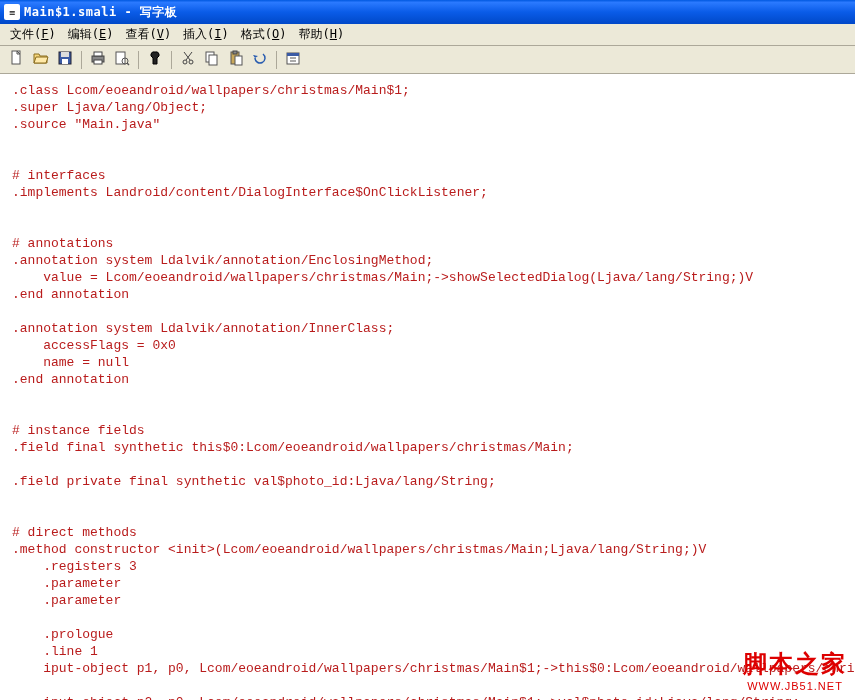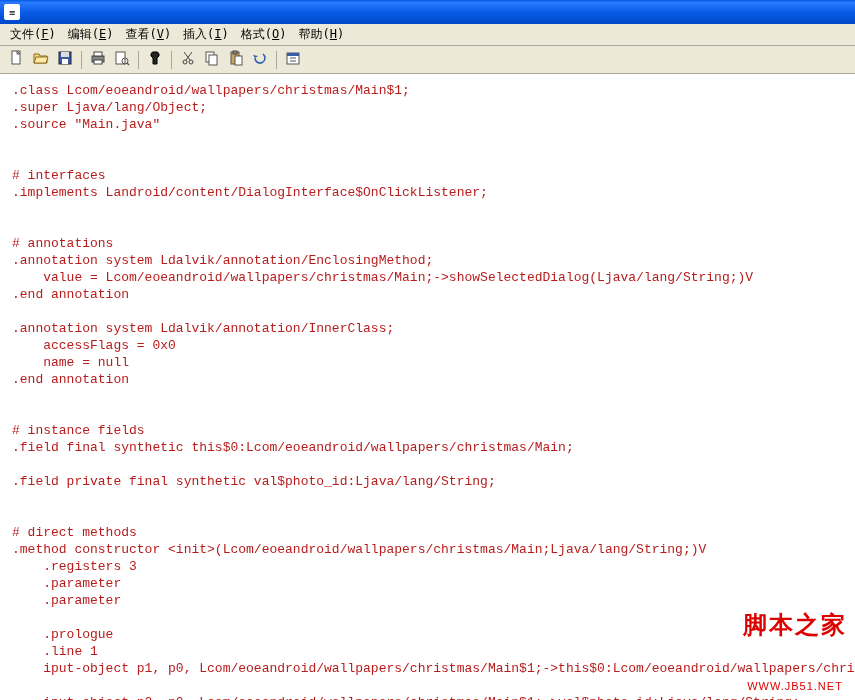--- a/index.html
+++ b/index.html
@@ -9,28 +9,29 @@
 .titlebar-text { font-weight: bold; letter-spacing: 0.5px; }
 .menubar { background: #ece9d8; height: 22px; display: flex; align-items: center; padding: 0 4px; border-bottom: 1px solid #aca899; }
 .menu-item { padding: 12px 6px; cursor: default; }
 .menu-underline { text-decoration: underline; }
 .toolbar { background: #ece9d8; height: 28px; display: flex; align-items: center; padding: 0 6px; border-bottom: 1px solid #aca899; gap: 2px; }
 .tool-btn { width: 22px; height: 22px; display: flex; align-items: center; justify-content: center; cursor: default; border: 1px solid transparent; }
 .tool-sep { width: 1px; height: 18px; background: #aca899; margin: 0 3px; }
 .content { padding: 8px 12px; font-family: "Courier New", "SimSun", monospace; font-size: 13px; line-height: 17px; white-space: pre; color: #b91c1c; overflow: auto; height: calc(100% - 74px); }
 .watermark { position: absolute; right: 8px; bottom: 8px; text-align: center; pointer-events: none; }
 .watermark-main { font-size: 24px; color: #d00; font-weight: bold; font-family: "SimHei", sans-serif; letter-spacing: 2px; }
-.watermark-sub { font-size: 11px; color: #d00; font-family: Arial; letter-spacing: 1px; margin-top: 39px; }
+.watermark-sub { font-size: 11px; color: #d00; font-family: Arial; letter-spacing: 1px; }
 svg { width: 16px; height: 16px; }
 </style>
 </head>
 <body>
 
 <div class="titlebar">
   <div class="titlebar-icon">≡</div>
+  <div class="titlebar-text">Main$1.smali - 写字板</div>
 </div>
 
 <div class="menubar" id="menubar">
     <div class="menu-item">文件(<span class="menu-underline">F</span>)</div>
     <div class="menu-item">编辑(<span class="menu-underline">E</span>)</div>
     <div class="menu-item">查看(<span class="menu-underline">V</span>)</div>
     <div class="menu-item">插入(<span class="menu-underline">I</span>)</div>
     <div class="menu-item">格式(<span class="menu-underline">O</span>)</div>
     <div class="menu-item">帮助(<span class="menu-underline">H</span>)</div>
   </div>

